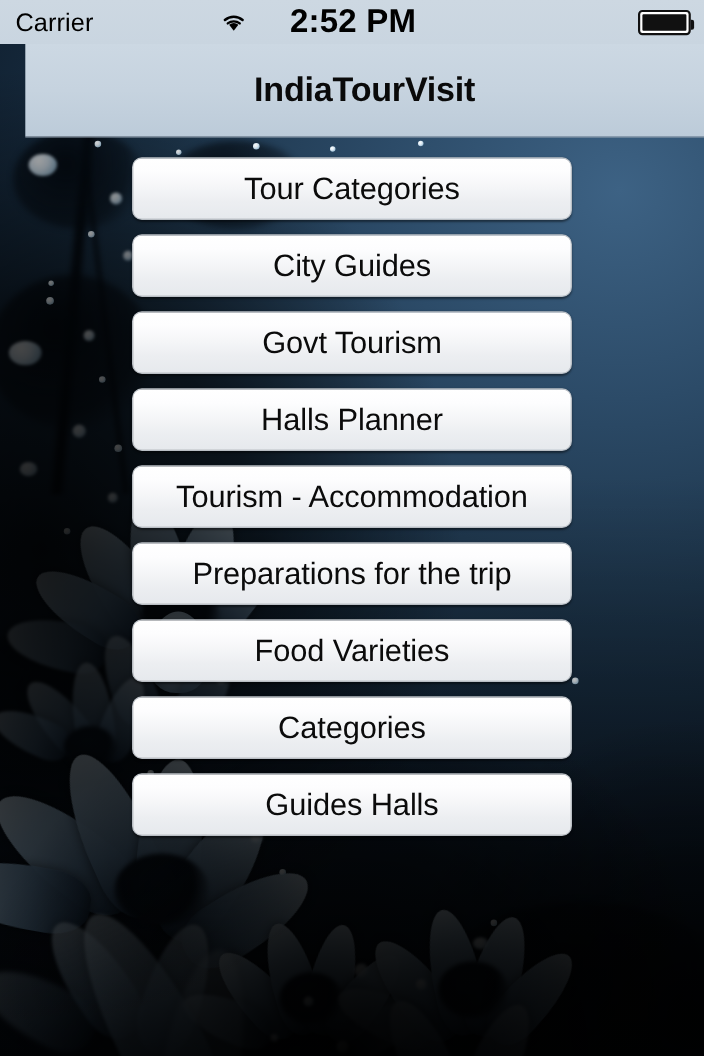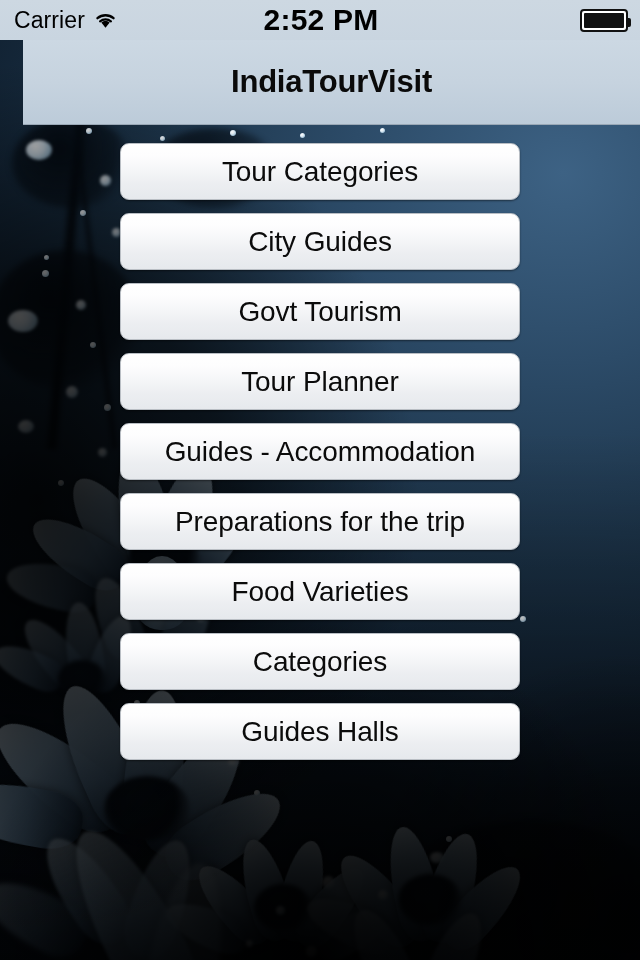--- a/index.html
+++ b/index.html
@@ -97,20 +97,21 @@
     display: flex;
     align-items: center;
     z-index: 30;
   }
   .sb-left {
     display: flex;
     align-items: center;
     gap: 9px;
     padding-left: 14px;
     width: 210px;
+    justify-content: space-between;
   }
   .sb-carrier {
     font-size: 23px;
     color: #000;
     letter-spacing: .1px;
   }
   .wifi-icon { width: 23px; height: 18px; display: block; }
   .sb-center {
     flex: 1;
     text-align: center;
@@ -357,24 +358,24 @@
     <button class="menu-button">
       <span class="menu-button-label">Tour Categories</span>
     </button>
     <button class="menu-button">
       <span class="menu-button-label">City Guides</span>
     </button>
     <button class="menu-button">
       <span class="menu-button-label">Govt Tourism</span>
     </button>
     <button class="menu-button">
-      <span class="menu-button-label">Tour Planner</span>
-    </button>
-    <button class="menu-button">
-      <span class="menu-button-label">Guides - Accommodation</span>
+      <span class="menu-button-label">Halls Planner</span>
+    </button>
+    <button class="menu-button">
+      <span class="menu-button-label">Tourism - Accommodation</span>
     </button>
     <button class="menu-button">
       <span class="menu-button-label">Preparations for the trip</span>
     </button>
     <button class="menu-button">
       <span class="menu-button-label">Food Varieties</span>
     </button>
     <button class="menu-button">
       <span class="menu-button-label">Categories</span>
     </button>

